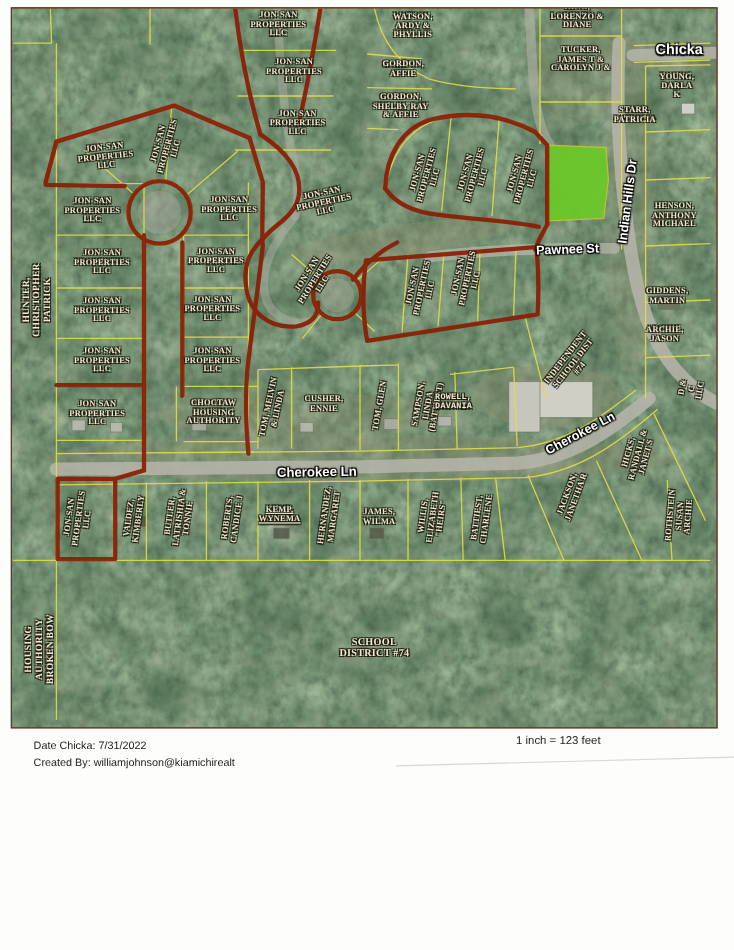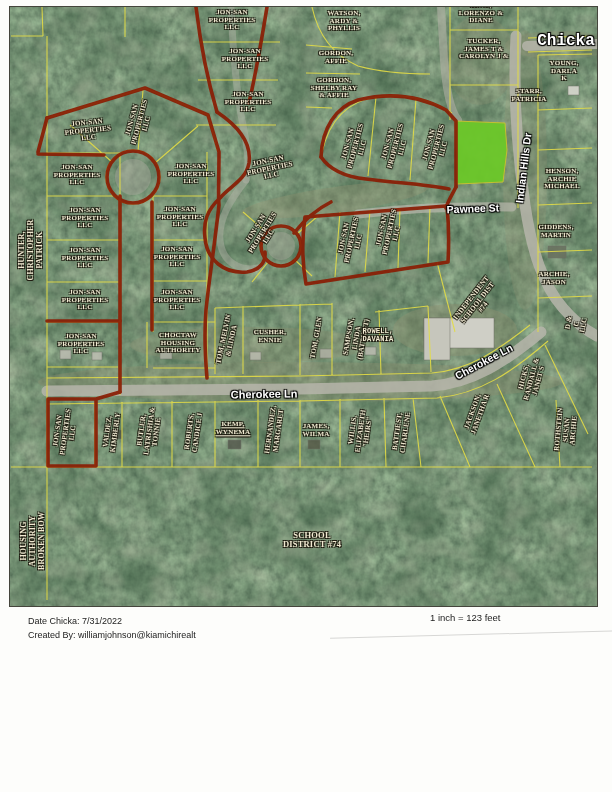--- a/index.html
+++ b/index.html
@@ -171,23 +171,23 @@
         <div class="lbl owner" style="left: 346px; top: 139px; font-size: 7px; transform: translate(-50%, -50%) rotate(-75deg);">JON-SAN
 PROPERTIES
 LLC</div>
         <div class="lbl owner" style="left: 386px; top: 139px; font-size: 7px; transform: translate(-50%, -50%) rotate(-75deg);">JON-SAN
 PROPERTIES
 LLC</div>
         <div class="lbl owner" style="left: 427px; top: 140px; font-size: 7px; transform: translate(-50%, -50%) rotate(-75deg);">JON-SAN
 PROPERTIES
 LLC</div>
         <div class="lbl owner" style="left: 552px; top: 173px; font-size: 7px; transform: translate(-50%, -50%) rotate(0deg);">HENSON,
-ARCHIE
+ANTHONY
 MICHAEL</div>
-        <div class="lbl owner" style="left: 546px; top: 225px; font-size: 7px; transform: translate(-50%, -50%) rotate(0deg);">GIDDENS,
+        <div class="lbl owner" style="left: 546px; top: 240px; font-size: 7px; transform: translate(-50%, -50%) rotate(0deg);">GIDDENS,
 MARTIN</div>
         <div class="lbl owner" style="left: 544px; top: 272px; font-size: 7px; transform: translate(-50%, -50%) rotate(0deg);">ARCHIE,
 JASON</div>
         <div class="lbl owner" style="left: 21px; top: 243px; font-size: 8px; transform: translate(-50%, -50%) rotate(-90deg);">HUNTER,
 CHRISTOPHER
 PATRICK</div>
         <div class="lbl owner" style="left: 78px; top: 124px; font-size: 7px; transform: translate(-50%, -50%) rotate(-6deg);">JON-SAN
 PROPERTIES
 LLC</div>
         <div class="lbl owner" style="left: 130px; top: 115px; font-size: 7px; transform: translate(-50%, -50%) rotate(-75deg);">JON-SAN
@@ -276,21 +276,21 @@
         <div class="lbl owner" style="left: 351px; top: 424px; font-size: 7px; transform: translate(-50%, -50%) rotate(-82deg);">WILLIS,
 ELIZABETH
 "HEIRS"</div>
         <div class="lbl owner" style="left: 392px; top: 425px; font-size: 7px; transform: translate(-50%, -50%) rotate(-82deg);">BATTIEST,
 CHARLENE</div>
         <div class="lbl owner" style="left: 23px; top: 534px; font-size: 8px; transform: translate(-50%, -50%) rotate(-90deg);">HOUSING
 AUTHORITY
 BROKEN BOW</div>
         <div class="lbl owner" style="left: 302px; top: 533px; font-size: 8.5px; transform: translate(-50%, -50%) rotate(0deg);">SCHOOL
 DISTRICT #74</div>
-        <div class="lbl street" style="left: 556px; top: 35px; font-size: 16px; transform: translate(-50%, -50%) rotate(0deg); font-family: Liberation Mono, monospace;">Chicka</div>
+        <div class="lbl street" style="left: 556px; top: 35px; font-size: 12px; transform: translate(-50%, -50%) rotate(0deg);">Chicka</div>
         <div class="lbl street" style="left: 514px; top: 161px; font-size: 10.5px; transform: translate(-50%, -50%) rotate(-83deg);">Indian Hills Dr</div>
         <div class="lbl street" style="left: 463px; top: 202px; font-size: 10.5px; transform: translate(-50%, -50%) rotate(-2deg);">Pawnee St</div>
         <div class="lbl street" style="left: 254px; top: 387px; font-size: 11px; transform: translate(-50%, -50%) rotate(-1deg);">Cherokee Ln</div>
         <div class="lbl street" style="left: 474px; top: 355px; font-size: 10.5px; transform: translate(-50%, -50%) rotate(-28deg);">Cherokee Ln</div>
       </div>
   </div>
 
   <div class="footer-line" style="left:28px;top:616px">
     <span>Date Chicka:</span>
     <span>7/31/2022</span>

